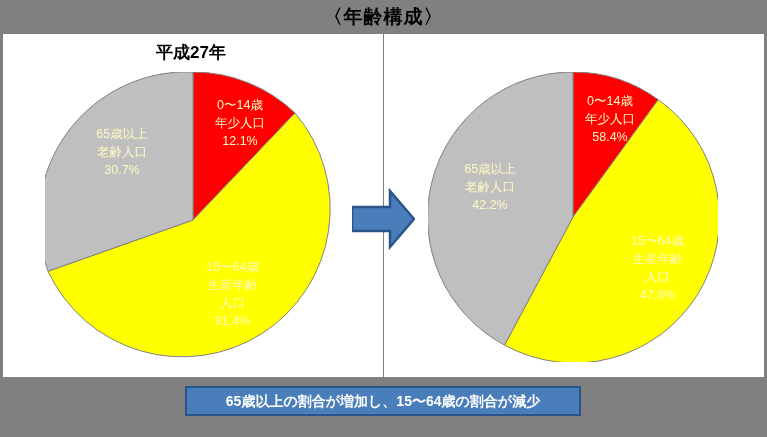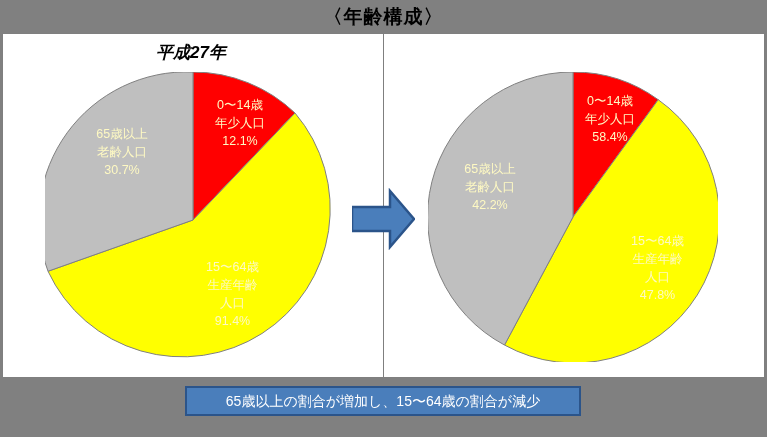--- a/index.html
+++ b/index.html
@@ -64,21 +64,21 @@
 
   
   .subtitle {
     position: absolute;
     text-align: center;
     font-size: 17px;
     font-weight: bold;
     color: #000000;
     line-height: 1;
   }
-  .subtitle.left  { left: 46px;  top: 44px; width: 290px; font-style: italic; }
+  .subtitle.left  { left: 46px;  top: 44px; width: 290px; }
   .subtitle.right { left: 428px; top: 44px; width: 290px; }
 
   
   .pie-wrap { position: absolute; }
   .pie-wrap.left  { left: 45px;  top: 72px;  width: 296px; height: 296px; }
   .pie-wrap.right { left: 428px; top: 72px;  width: 290px; height: 290px; }
 
   .pie-svg { display: block; width: 100%; height: 100%; }
 
   
@@ -121,20 +121,21 @@
     left: 185px;
     top: 386px;
     width: 396px;
     height: 30px;
     background: #4a7ebb;
     border: 2px solid #2b548a;
     box-sizing: border-box;
     display: flex;
     align-items: center;
     justify-content: center;
+    font-weight: bold;
   }
   .caption-text {
     color: #ffffff;
     font-size: 14px;
     line-height: 1;
     white-space: nowrap;
   }
 </style>
 </head>
 <body>

